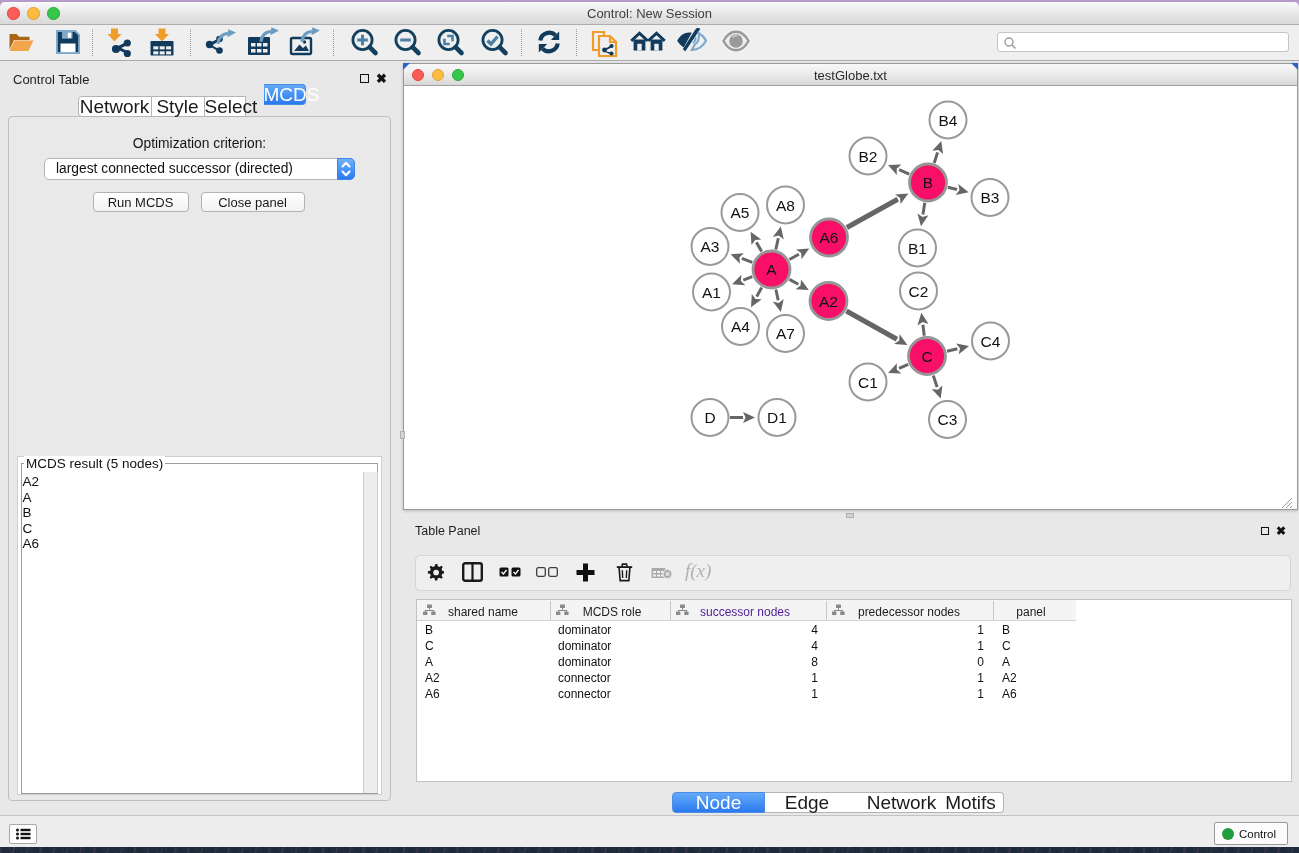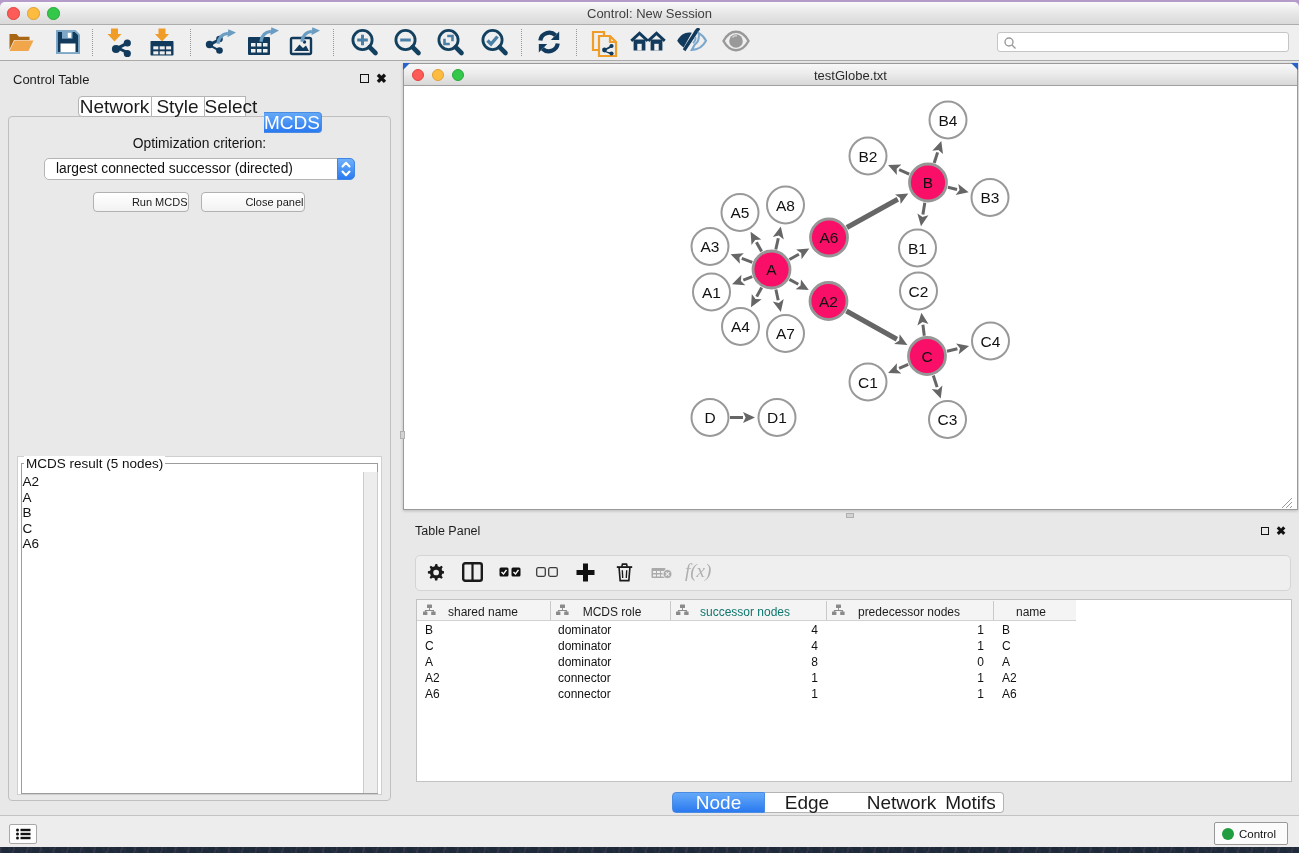--- a/index.html
+++ b/index.html
@@ -16,21 +16,21 @@
 .tsep{top:29px;width:0;height:27px;border-left:1px dotted #9a9a9a}
 .ticon{top:27px}
 .search{left:997px;top:32px;width:292px;height:20px;background:#fff;border:1px solid #c5c5c5;border-radius:3px}
 .panel-title{font-size:13px;color:#1d1d1d}
 .float-ic{width:9px;height:9px;border:1.5px solid #111}
 .close-ic{font-size:13px;color:#111;font-weight:bold;line-height:10px}
 .tab{position:absolute;top:0;height:21px;background:#fff;border:1px solid #b4b4b4;border-left:none;font-size:19px;color:#1b1b1b;text-align:center;line-height:20px}
 .tab.first{border-left:1px solid #b4b4b4;border-radius:4px 0 0 4px}
 .tab.last{border-radius:0 4px 4px 0}
 .tab.sel{background:linear-gradient(#64a9f8,#2a7af0);color:#fff;border-color:#4b8ce0}
-.btn{position:absolute;background:linear-gradient(#ffffff,#f2f2f2);border:1px solid #b2b2b2;border-radius:4px;font-size:11px;color:#1a1a1a;text-align:right}
+.btn{position:absolute;background:linear-gradient(#ffffff,#f2f2f2);border:1px solid #b2b2b2;border-radius:4px;font-size:13px;color:#1a1a1a;text-align:center}
 </style></head>
 <body>
 <div class="abs deskttop"></div>
 <div class="abs titlebar"></div>
 <div class="abs tl r"></div>
 <div class="abs tl y"></div>
 <div class="abs tl g"></div>
 <div class="abs wtitle">Control: New Session</div>
 <div class="abs toolbar"></div>
 <div class="abs tsep" style="left:92px"></div>
@@ -195,21 +195,21 @@
  <line x1="9" y1="9" x2="12.5" y2="12.5" stroke="#9a9a9a" stroke-width="1.4"></line>
 </svg>
 
 <div class="abs panel-title" style="left:13px;top:72px">Control Table</div>
 <div class="abs float-ic" style="left:360px;top:74px"></div>
 <div class="abs close-ic" style="left:376px;top:74px">✖</div>
 <div class="abs" style="left:8px;top:116px;width:383px;height:685px;background:#e9e9e9;border:1px solid #bfbfbf;border-radius:4px"></div>
 <div class="abs tab first" style="left:77.5px;top:96px;width:74px">Network</div>
 <div class="abs tab" style="left:151.5px;top:96px;width:53px">Style</div>
 <div class="abs tab" style="left:204.5px;top:96px;width:41px">Select</div>
-<div class="abs tab sel last" style="left:263.5px;top:112px;width:58px">MCDS</div>
+<div class="abs tab sel last" style="left:263.5px;top:84px;width:42px">MCDS</div>
 <div class="abs" style="left:0;top:136px;width:399px;text-align:center;font-size:13.8px;color:#151515">Optimization criterion:</div>
 <div class="abs" style="left:44px;top:158px;width:311px;height:22px;background:#fff;border:1px solid #b5b5b5;border-radius:5px"></div>
 <div class="abs" style="left:56px;top:161px;font-size:13.8px;color:#111">largest connected successor (directed)</div>
 <div class="abs" style="left:337px;top:158px;width:18px;height:22px;background:linear-gradient(#6fb1fa,#2a7af0);border-radius:0 5px 5px 0;border:1px solid #3f85e8"></div>
 <svg class="abs" style="left:340px;top:160px" width="12" height="18" viewBox="0 0 12 18">
  <path d="M2.5 6.5 L6 2.8 L9.5 6.5" fill="none" stroke="#fff" stroke-width="2.1" stroke-linecap="round" stroke-linejoin="round"></path>
  <path d="M2.5 11.5 L6 15.2 L9.5 11.5" fill="none" stroke="#fff" stroke-width="2.1" stroke-linecap="round" stroke-linejoin="round"></path>
 </svg>
 <div class="btn" style="left:92.5px;top:191.5px;width:96px;height:20px;line-height:19px">Run MCDS</div>
 <div class="btn" style="left:200.5px;top:191.5px;width:104px;height:20px;line-height:19px">Close panel</div>
@@ -395,32 +395,32 @@
 <div class="abs" style="left:542px;top:605px;width:140px;text-align:center;font-size:12px;color:#1c1c1c">MCDS role</div>
 <div class="abs" style="left:826px;top:601px;width:1px;height:19px;background:#c9c9c9"></div>
 <svg class="abs" style="left:676px;top:604px" width="13" height="12" viewBox="0 0 13 12">
     <g fill="#8a8a8a">
       <rect x="4" y="0.5" width="5" height="3.6" rx="0.5"></rect>
       <rect x="0" y="7.5" width="4.4" height="3.6" rx="0.5"></rect>
       <rect x="8.2" y="7.5" width="4.4" height="3.6" rx="0.5"></rect>
       <path d="M6 4 L6.9 4 L6.9 6 L11 6 L11 7.8 L10 7.8 L10 6.9 L2.9 6.9 L2.9 7.8 L1.9 7.8 L1.9 6 L6 6 Z"></path>
     </g>
   </svg>
-<div class="abs" style="left:675px;top:605px;width:140px;text-align:center;font-size:12px;color:#0f766e">successor nodes</div>
+<div class="abs" style="left:675px;top:605px;width:140px;text-align:center;font-size:12px;color:#4c1d95">successor nodes</div>
 <div class="abs" style="left:993px;top:601px;width:1px;height:19px;background:#c9c9c9"></div>
 <svg class="abs" style="left:832px;top:604px" width="13" height="12" viewBox="0 0 13 12">
     <g fill="#8a8a8a">
       <rect x="4" y="0.5" width="5" height="3.6" rx="0.5"></rect>
       <rect x="0" y="7.5" width="4.4" height="3.6" rx="0.5"></rect>
       <rect x="8.2" y="7.5" width="4.4" height="3.6" rx="0.5"></rect>
       <path d="M6 4 L6.9 4 L6.9 6 L11 6 L11 7.8 L10 7.8 L10 6.9 L2.9 6.9 L2.9 7.8 L1.9 7.8 L1.9 6 L6 6 Z"></path>
     </g>
   </svg>
 <div class="abs" style="left:839px;top:605px;width:140px;text-align:center;font-size:12px;color:#1c1c1c">predecessor nodes</div>
-<div class="abs" style="left:961px;top:605px;width:140px;text-align:center;font-size:12px;color:#1c1c1c">name</div>
+<div class="abs" style="left:961px;top:605px;width:140px;text-align:center;font-size:12px;color:#1c1c1c">panel</div>
 
 <div class="abs" style="left:425px;top:623px;font-size:12px;color:#111">B</div>
 <div class="abs" style="left:558px;top:623px;font-size:12px;color:#111">dominator</div>
 <div class="abs" style="left:718px;top:623px;width:100px;text-align:right;font-size:12px;color:#111">4</div>
 <div class="abs" style="left:884px;top:623px;width:100px;text-align:right;font-size:12px;color:#111">1</div>
 <div class="abs" style="left:1002px;top:623px;font-size:12px;color:#111">B</div>
 <div class="abs" style="left:425px;top:639px;font-size:12px;color:#111">C</div>
 <div class="abs" style="left:558px;top:639px;font-size:12px;color:#111">dominator</div>
 <div class="abs" style="left:718px;top:639px;width:100px;text-align:right;font-size:12px;color:#111">4</div>
 <div class="abs" style="left:884px;top:639px;width:100px;text-align:right;font-size:12px;color:#111">1</div>

